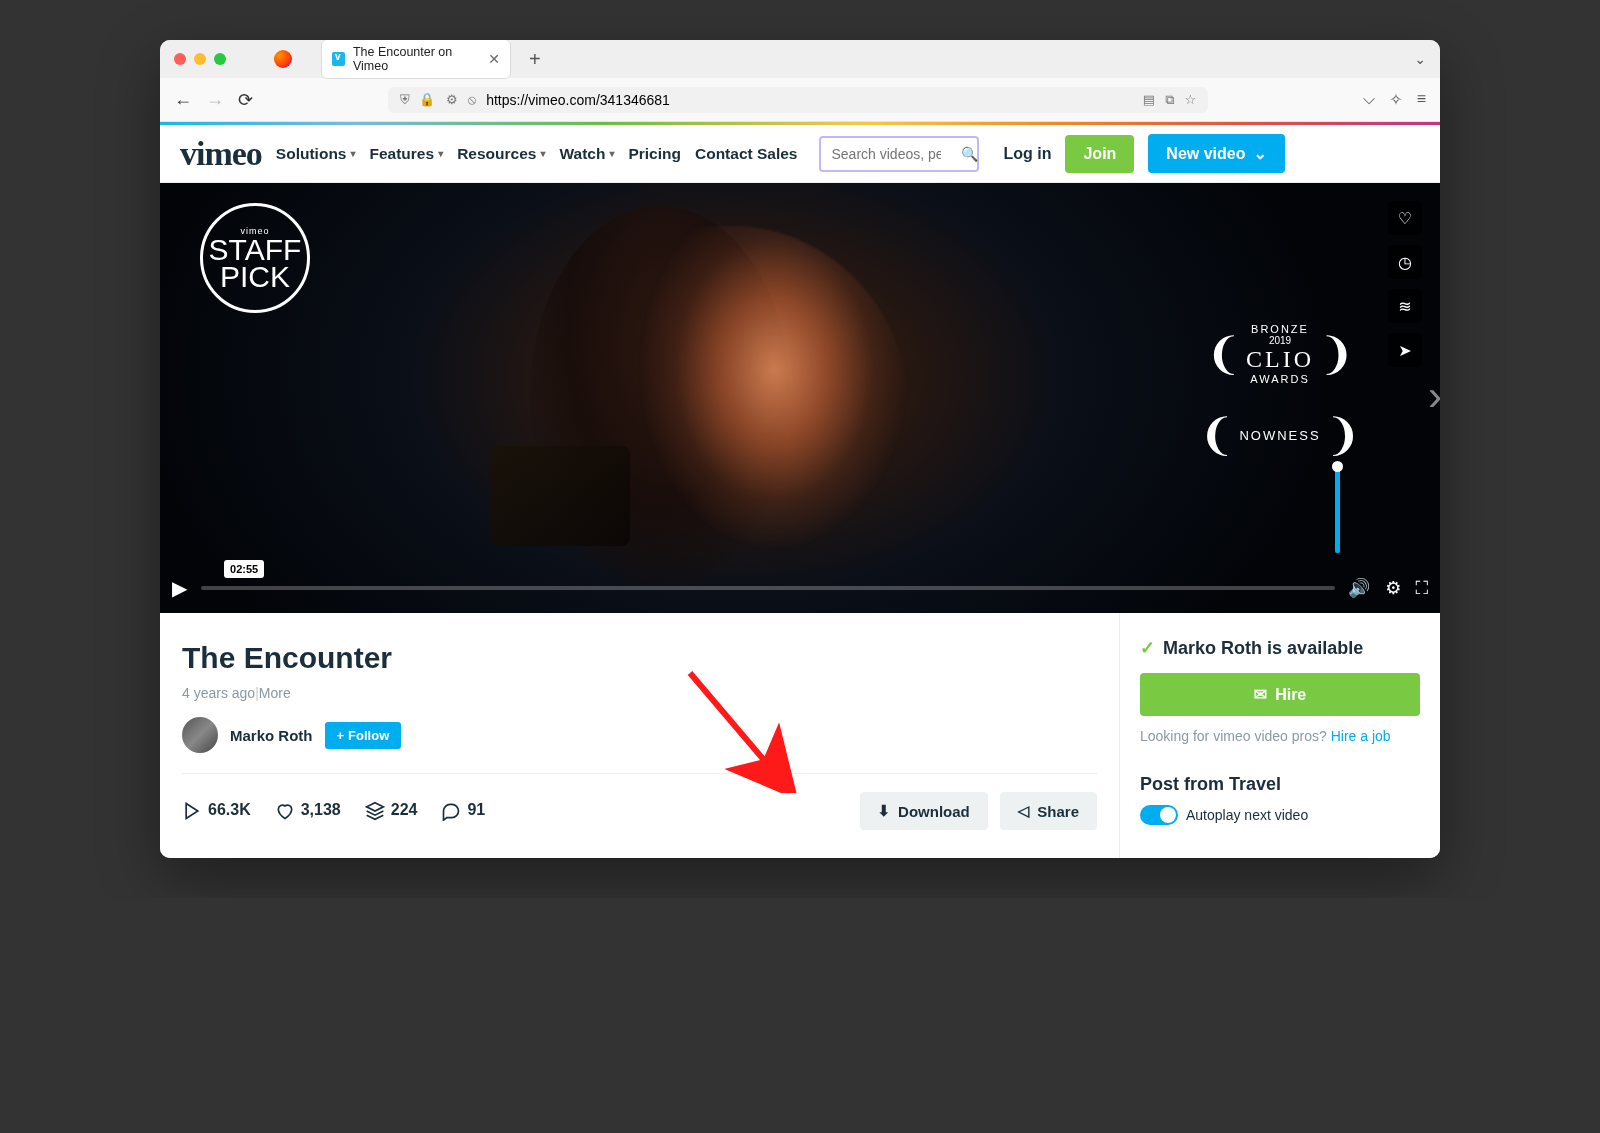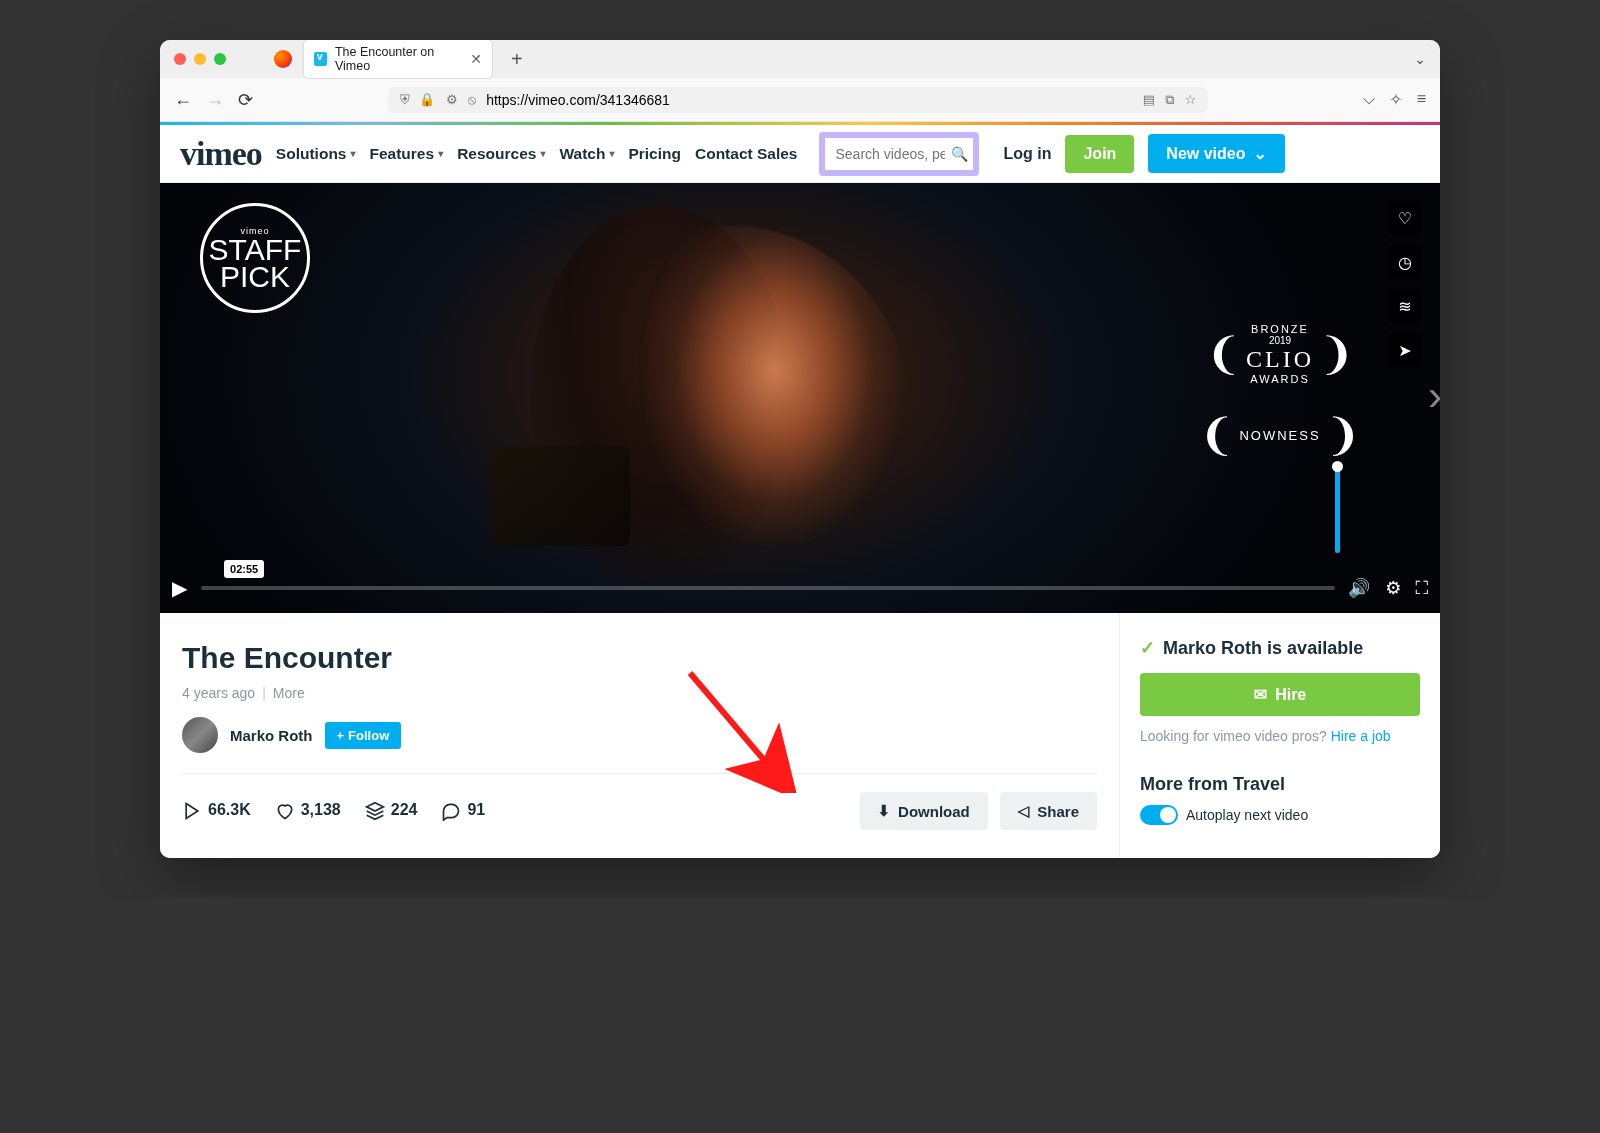--- a/index.html
+++ b/index.html
@@ -5,21 +5,21 @@
 * { margin: 0; padding: 0; box-sizing: border-box; font-family: -apple-system, BlinkMacSystemFont, "Segoe UI", Helvetica, Arial, sans-serif; }
 body { background: #333; padding: 40px; }
 .window { width: 1280px; margin: 0 auto; background: #f5f5f5; border-radius: 10px; overflow: hidden; box-shadow: 0 20px 60px rgba(0,0,0,0.4); }
 
 
 .titlebar { height: 38px; background: #efefef; display: flex; align-items: center; padding: 0 14px; gap: 8px; }
 .traffic { display: flex; gap: 8px; }
 .dot { width: 12px; height: 12px; border-radius: 50%; }
 .dot.red { background: #ff5f57; } .dot.yellow { background: #febc2e; } .dot.green { background: #28c840; }
 .ff-icon { width: 18px; height: 18px; margin-left: 40px; background: radial-gradient(circle at 30% 30%, #ff9400 0%, #ff3c00 60%, #8e00cc 100%); border-radius: 50%; }
-.tab { display: flex; align-items: center; gap: 8px; background: #fff; border: 1px solid #ddd; border-radius: 6px; padding: 5px 10px; font-size: 12.5px; color: #222; margin-left: 3px; width: 190px; }
+.tab { display: flex; align-items: center; gap: 8px; background: #fff; border: 1px solid #ddd; border-radius: 6px; padding: 5px 10px; font-size: 12.5px; color: #222; margin-left: 21px; width: 190px; }
 .tab .favicon { width: 14px; height: 14px; background:#1ab7ea; border-radius:2px; position:relative; }
 .tab .favicon::after{content:"v"; color:#fff; font-weight:bold; font-size:10px; position:absolute; left:3px; top:-1px;}
 .tab .close { margin-left: auto; font-size: 14px; color: #666; cursor: pointer; }
 .new-tab { font-size: 20px; color: #555; margin-left: 10px; cursor:pointer; }
 .titlebar .chev { margin-left: auto; color: #555; font-size: 14px; }
 
 .toolbar { height: 44px; background: #f9f9f9; display: flex; align-items: center; padding: 0 14px; gap: 14px; border-bottom: 1px solid #e5e5e5; }
 .toolbar .navbtn { color: #333; font-size: 18px; cursor: pointer; }
 .toolbar .navbtn.disabled { color: #bbb; }
 .urlbar { flex: 1; display: flex; align-items: center; background: #f1f1f1; border-radius: 6px; padding: 5px 12px; gap: 10px; font-size: 14px; color: #777; max-width: 820px; margin: 0 auto; }
@@ -29,21 +29,21 @@
 
 
 .rainbow { height: 3px; background: linear-gradient(90deg,#1ab7ea 0%,#7bd 15%,#6bbd45 35%,#f7c948 55%,#f08a24 70%,#e25241 85%,#c13584 100%); }
 
 
 .vheader { background:#fff; height:58px; display:flex; align-items:center; padding:0 20px; gap:14px; border-bottom:1px solid #eee;}
 .vlogo { font-family: "Brush Script MT", cursive; font-size: 34px; font-weight: bold; color:#1a2e3b; letter-spacing:-1px;}
 .vnav { display:flex; gap:14px; }
 .vnav-item { font-size:15.5px; font-weight:600; color:#1a2e3b; cursor:pointer; display:flex; align-items:center; gap:4px;}
 .vnav-item .chev{font-size:10px; color:#666;}
-.vsearch { width:160px; border:6px solid #c4b5fd; border-radius:4px; padding:8px 10px; display:flex; align-items:flex-start; gap:6px; color:#999; font-size:14px; margin-left:8px;}
+.vsearch { width:160px; border:2px solid #c4b5fd; border-radius:4px; padding:8px 10px; display:flex; align-items:flex-start; gap:20px; color:#999; font-size:14px; margin-left:8px;}
 .vsearch input{border:none; outline:none; width:110px; font-size:14px; color:#444;}
 .login { font-weight:700; color:#1a2e3b; cursor:pointer; margin-left:10px;}
 .join { background:#7ac943; color:#fff; font-weight:700; padding:10px 18px; border-radius:4px; cursor:pointer;}
 .newvid { background:#00adef; color:#fff; font-weight:700; padding:10px 18px; border-radius:4px; cursor:pointer; display:flex; align-items:center; gap:8px;}
 
 
 .player-wrap { background:#000; position:relative; height:430px; display:flex;}
 .player { flex:1; position:relative; background: radial-gradient(ellipse 600px 400px at 45% 45%, #4a2818 0%, #2a1810 25%, #0a0f18 55%, #020408 100%); overflow:hidden;}
 .face { position:absolute; left:32%; top:10%; width:340px; height:360px; }
 .face .profile { position:absolute; width:100%; height:100%; background: radial-gradient(ellipse 180px 240px at 60% 40%, rgba(230,140,90,0.85) 0%, rgba(180,90,50,0.7) 30%, rgba(100,50,30,0.4) 55%, transparent 75%); border-radius: 45% 55% 50% 50%; filter: blur(1px); }
@@ -68,21 +68,21 @@
 .timetip::after{content:""; position:absolute; bottom:-4px; left:45%; border:4px solid transparent; border-top-color:#fff;}
 .volslider{position:absolute; right:100px; bottom:60px; width:5px; height:90px; background:rgba(255,255,255,0.25); border-radius:3px;}
 .volslider .fill{position:absolute; bottom:0; width:100%; height:95%; background:#00adef; border-radius:3px;}
 .volslider .handle{position:absolute; top:-2px; left:-3px; width:11px; height:11px; background:#fff; border-radius:50%;}
 .ctrl-icon{color:#fff; font-size:18px; cursor:pointer;}
 
 
 .content{background:#fff; display:flex;}
 .main{flex:1; padding:28px 22px; border-right:1px solid #eee;}
 .title{font-size:30px; font-weight:700; color:#1a2e3b; margin-bottom:10px;}
-.meta{color:#8a9aa5; font-size:14px; display:flex; gap:7px; align-items:flex-end; margin-bottom:16px;}
+.meta{color:#8a9aa5; font-size:14px; display:flex; gap:0; align-items:flex-end; margin-bottom:16px;}
 .meta .sep{color:#ccc;}
 .meta .more{cursor:pointer;}
 .author-row{display:flex; align-items:center; gap:12px; margin-bottom:20px;}
 .avatar{width:36px; height:36px; border-radius:50%; background: linear-gradient(135deg,#555 0%,#888 50%,#444 100%);}
 .author{font-weight:700; color:#1a2e3b; font-size:15px;}
 .follow{background:#00adef; color:#fff; font-weight:700; font-size:13px; padding:6px 12px; border-radius:3px; cursor:pointer; display:flex; align-items:center; gap:4px;}
 .divider{height:1px; background:#eee; margin:12px 0 18px;}
 .stats-row{display:flex; align-items:center; gap:24px;}
 .stat{display:flex; gap:6px; font-weight:700; color:#1a2e3b; font-size:16px;}
 .stat svg,.stat .ico{width:20px; height:20px;}
@@ -301,21 +301,21 @@
     <div class="sidebar">
       <div class="avail">
             <span class="check">✓</span>
             <span>Marko Roth is available</span>
           </div>
       <div class="hire">
             <span>✉</span>
             <span>Hire</span>
           </div>
       <div class="looking"><span>Looking for vimeo video pros? </span><a href="#">Hire a job</a></div>
-      <div class="more-from">More from Travel</div>
+      <div class="more-from">Post from Travel</div>
       <div class="autoplay">
         <div class="toggle">
               <div class="knob"></div>
             </div>
         <span>Autoplay next video</span>
       </div>
     </div>
   </div>
   </div>
 </div>

